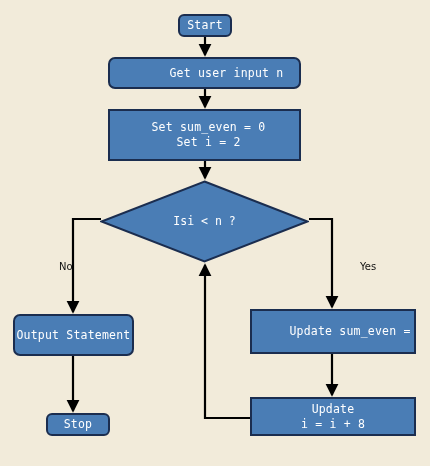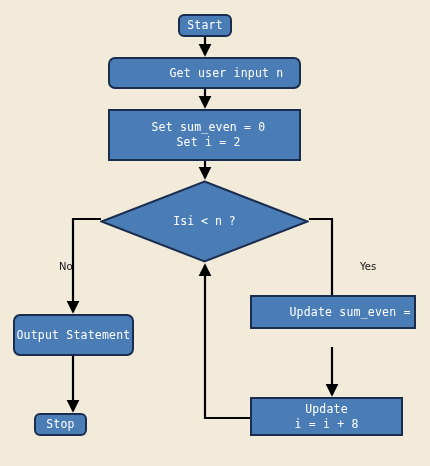--- a/index.html
+++ b/index.html
@@ -144,26 +144,26 @@
   </div>
 
   <div class="edge-label" style="left:320px; top:261px;margin-left:40px;">
     <span>Yes</span>
   </div>
 
   <div class="node rounded" style="left:13px; top:314px; width:121px; height:42px;">
     <span class="line">Output Statement</span>
   </div>
 
-  <div class="node terminator" style="left:34px; top:413px; width:53px; height:23px;">
+  <div class="node terminator" style="left:46px; top:413px; width:64px; height:23px;">
     <span class="line">Stop</span>
   </div>
 
-  <div class="node" style="left:250px; top:295px; width:166px; height:34px;padding-left:34px;">
+  <div class="node" style="left:250px; top:309px; width:166px; height:45px;padding-left:34px;">
     <span class="line">Update sum_even =</span>
   </div>
 
-  <div class="node" style="left:250px; top:397px; width:153px; height:39px;">
+  <div class="node" style="left:250px; top:397px; width:166px; height:39px;">
     <span class="line">Update</span>
     <span class="line">i = i + 8</span>
   </div>
 
 </div>
 
 </body></html>

